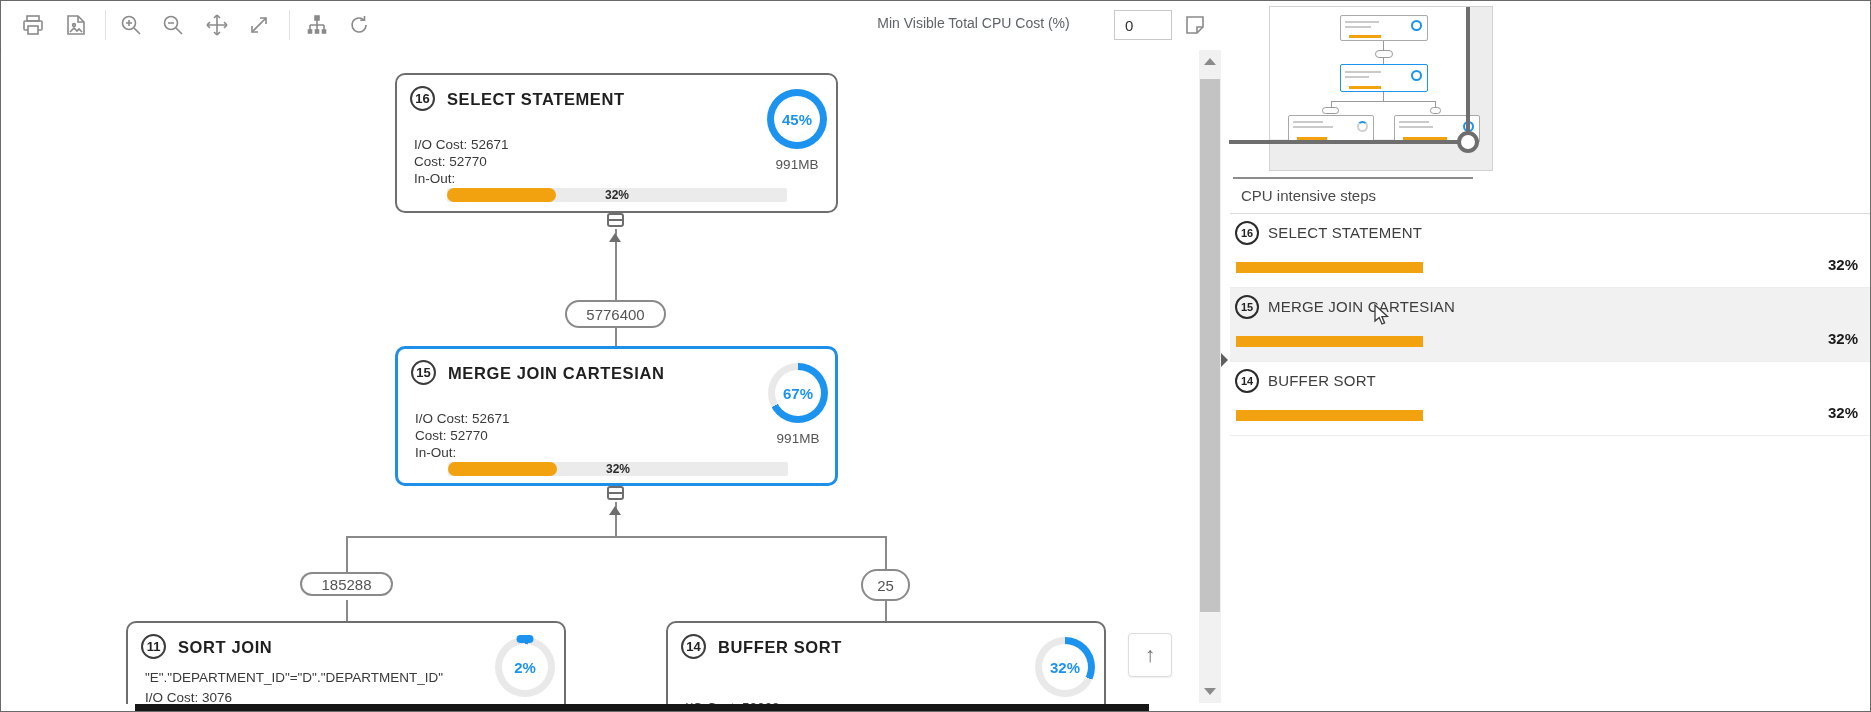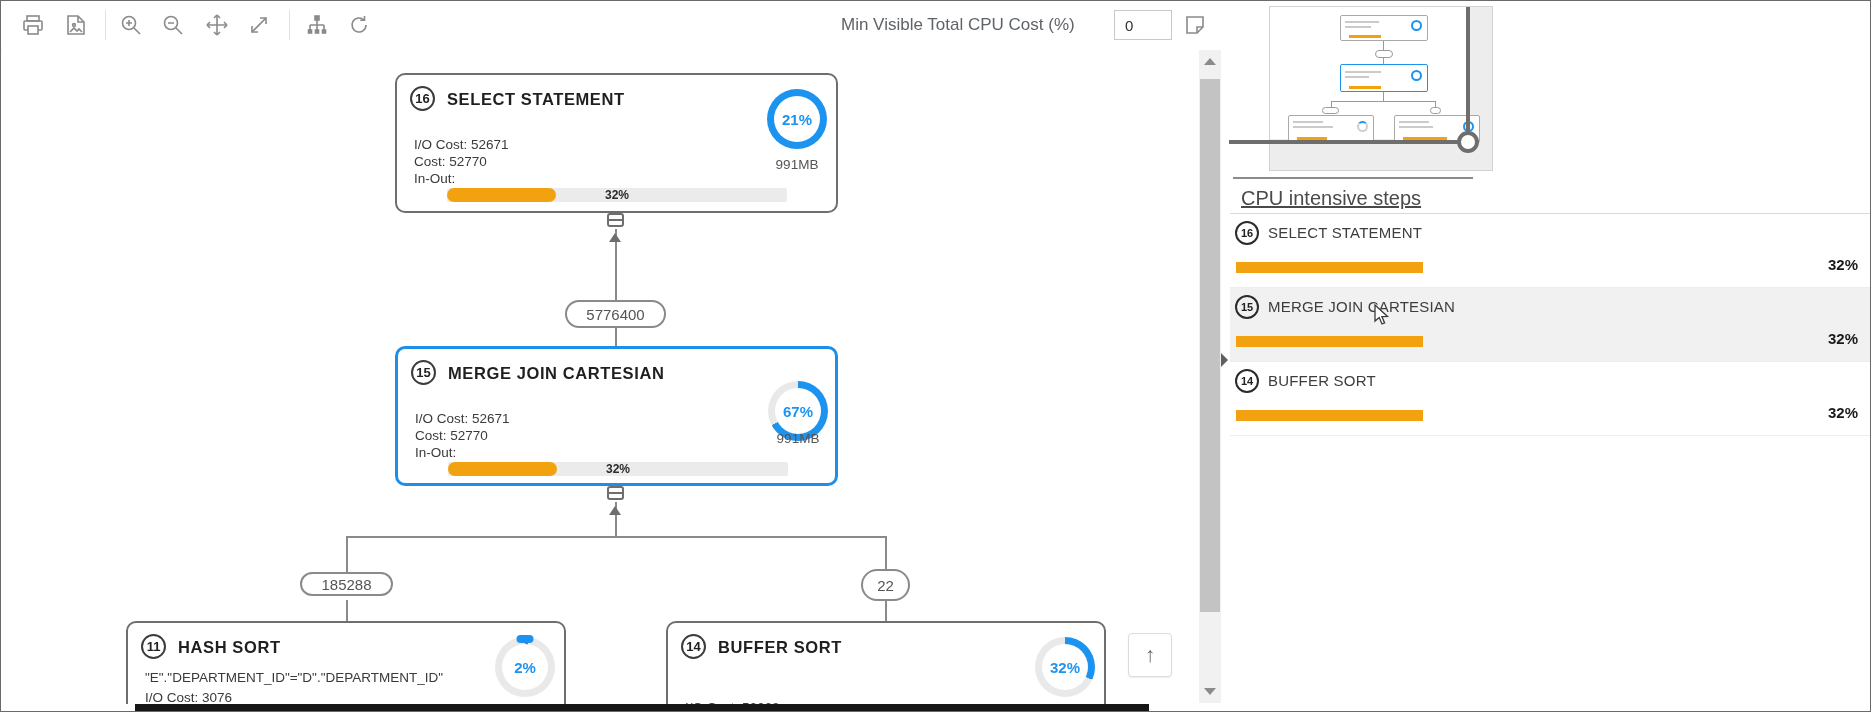--- a/index.html
+++ b/index.html
@@ -4,21 +4,21 @@
 <style>
   html,body{margin:0;padding:0;background:#fff;}
   body{font-family:"Liberation Sans","DejaVu Sans",sans-serif;}
   #app{position:relative;width:1869px;height:710px;border:1px solid #6a6a6a;background:#fff;overflow:hidden;}
 
   
   #toolbar{position:absolute;left:0;top:0;width:1197px;height:48px;background:#fff;border-bottom:1px solid #ececec;}
   .tbicon{position:absolute;top:12px;width:24px;height:24px;color:#8a8a8a;cursor:pointer;}
   .tbicon svg{width:24px;height:24px;display:block;}
   .tbsep{position:absolute;top:9px;width:1px;height:30px;background:#e2e2e2;}
-  #cpu-label{position:absolute;left:840px;top:14px;width:265px;text-align:left;font-size:17px;color:#5f6368;}
+  #cpu-label{position:absolute;left:840px;top:14px;width:265px;text-align:center;font-size:14px;color:#5f6368;}
   #cpu-input{position:absolute;left:1113px;top:9px;width:46px;height:28px;border:1px solid #c9c9c9;font-size:15px;padding:0 0 0 10px;color:#333;outline:none;font-family:inherit;}
   #note-icon{left:1182px;}
 
   
   #canvas{position:absolute;left:1px;top:48px;width:1196px;height:655px;background:#fff;overflow:hidden;}
 
   .node{position:absolute;width:443px;height:140px;background:#fff;border:2px solid #6e6e6e;border-radius:10px;box-sizing:border-box;cursor:pointer;}
   .node.selected{border:3px solid #1d8fe8;}
   .badge{position:absolute;left:13px;top:11px;width:25px;height:25px;border:2px solid #3c3c3c;border-radius:50%;display:flex;align-items:center;justify-content:center;font-weight:bold;font-size:13px;color:#222;background:#fff;box-sizing:border-box;}
   .node-title{position:absolute;left:50px;top:15px;font-size:16.5px;font-weight:bold;color:#1f1f1f;letter-spacing:0.6px;white-space:nowrap;}
@@ -59,21 +59,21 @@
   .mm-line{position:absolute;height:2px;background:#cacaca;}
   .mm-bar{position:absolute;height:3px;background:#f2a20f;}
   .mm-donut{position:absolute;width:11px;height:11px;border-radius:50%;border:2px solid #1d93f0;box-sizing:border-box;}
   .mm-donut.faint{border-color:#d0d0d0;border-top-color:#1d93f0;}
   .mm-edge{position:absolute;background:#9a9a9a;}
   .mm-pill{position:absolute;border:1px solid #9a9a9a;border-radius:4px;background:#fff;box-sizing:border-box;}
   .vp-line{position:absolute;background:#6e6e6e;}
   #vp-circle{position:absolute;left:227px;top:126px;width:22px;height:22px;border:4px solid #6e6e6e;border-radius:50%;background:#fff;box-sizing:border-box;cursor:grab;}
   #mm-rule{position:absolute;left:3px;top:176px;width:240px;height:2px;background:#8c8c8c;}
 
-  #panel-title{position:absolute;left:11px;top:186px;font-size:20px;color:#4a4a4a;text-decoration:underline;}
+  #panel-title{position:absolute;left:11px;top:186px;font-size:15px;color:#4a4a4a;}
   #panel-sep{position:absolute;left:0;top:212px;width:640px;height:1px;background:#dadada;}
   .step-row{position:absolute;left:0;width:640px;height:74px;background:#fff;border-bottom:1px solid #ededed;box-sizing:border-box;cursor:pointer;}
   .step-row.hover{background:#f1f1f1;}
   .step-badge{position:absolute;left:5px;top:7px;width:24px;height:24px;border:2px solid #2b2b2b;border-radius:50%;display:flex;align-items:center;justify-content:center;font-size:11px;font-weight:bold;color:#222;box-sizing:border-box;background:transparent;}
   .step-label{position:absolute;left:38px;top:10px;font-size:15px;color:#3d3d3d;letter-spacing:0.2px;}
   .step-bar{position:absolute;left:6px;top:48px;width:187px;height:11px;background:#f2a20f;}
   .step-pct{position:absolute;right:12px;top:42px;font-size:15px;font-weight:bold;color:#1a1a1a;}
 
   #cursor{position:absolute;left:1372px;top:303px;width:18px;height:22px;pointer-events:none;}
 
@@ -159,64 +159,64 @@
     <div class="edge-pill" style="left:563px;top:251px;width:101px;height:28px">5776400</div>
     <div class="vline" style="left:613px;top:279px;height:18px"></div>
 
     <div class="vline" style="left:613px;top:453px;height:34px"></div>
     <div class="up-arrow" style="left:607px;top:457px"></div>
     <div class="hline" style="left:344px;top:487px;width:541px"></div>
     <div class="vline" style="left:344px;top:487px;height:36px"></div>
     <div class="edge-pill" style="left:298px;top:523px;width:93px;height:24px">185288</div>
     <div class="vline" style="left:344px;top:551px;height:21px"></div>
     <div class="vline" style="left:883px;top:487px;height:33px"></div>
-    <div class="edge-pill" style="left:859px;top:520px;width:49px;height:32px;border-radius:16px">22</div>
+    <div class="edge-pill" style="left:859px;top:520px;width:49px;height:32px;border-radius:16px">25</div>
     <div class="vline" style="left:883px;top:552px;height:20px"></div>
 
     <div class="node" style="left:393px;top:24px">
       <div class="badge">16</div>
       <div class="node-title">SELECT STATEMENT</div>
       <div class="nline" style="top:62px">I/O Cost: 52671</div>
       <div class="nline" style="top:79px">Cost: 52770</div>
       <div class="nline" style="top:96px">In-Out:</div>
       <div class="donut" style="left: 370px; top: 14px; --p: 100;">
         <div class="hole">
-            <span class="pct">21%</span>
+            <span class="pct">45%</span>
           </div>
       </div>
       <div class="size-label" style="left:350px;top:82px">991MB</div>
       <div class="nbar" style="top:113px">
         <div class="fill" style="--p: 32;"></div>
         <div class="blab">32%</div>
       </div>
     </div>
     <div class="handle" style="left:605px;top:164px"></div>
 
     <div class="node selected" style="left:393px;top:297px">
       <div class="badge">15</div>
       <div class="node-title">MERGE JOIN CARTESIAN</div>
       <div class="nline" style="top:62px">I/O Cost: 52671</div>
       <div class="nline" style="top:79px">Cost: 52770</div>
       <div class="nline" style="top:96px">In-Out:</div>
-      <div class="donut" style="left: 370px; top: 32px; --p: 67;">
+      <div class="donut" style="left: 370px; top: 14px; --p: 67;">
         <div class="hole">
             <span class="pct">67%</span>
           </div>
       </div>
       <div class="size-label" style="left:350px;top:82px">991MB</div>
       <div class="nbar" style="top:113px">
         <div class="fill" style="--p: 32;"></div>
         <div class="blab">32%</div>
       </div>
     </div>
     <div class="handle" style="left:605px;top:437px"></div>
 
     <div class="node" style="left:124px;top:572px;width:440px">
       <div class="badge">11</div>
-      <div class="node-title">HASH SORT</div>
+      <div class="node-title">SORT JOIN</div>
       <div class="nline" style="top:47px">"E"."DEPARTMENT_ID"="D"."DEPARTMENT_ID"</div>
       <div class="nline" style="top:67px">I/O Cost: 3076</div>
 
       <div class="donut" style="left: 367px; top: 14px; --p: 2;">
         <div class="hole">
             <span class="pct">2%</span>
           </div>
         <div class="dash"></div>
       </div>
 

